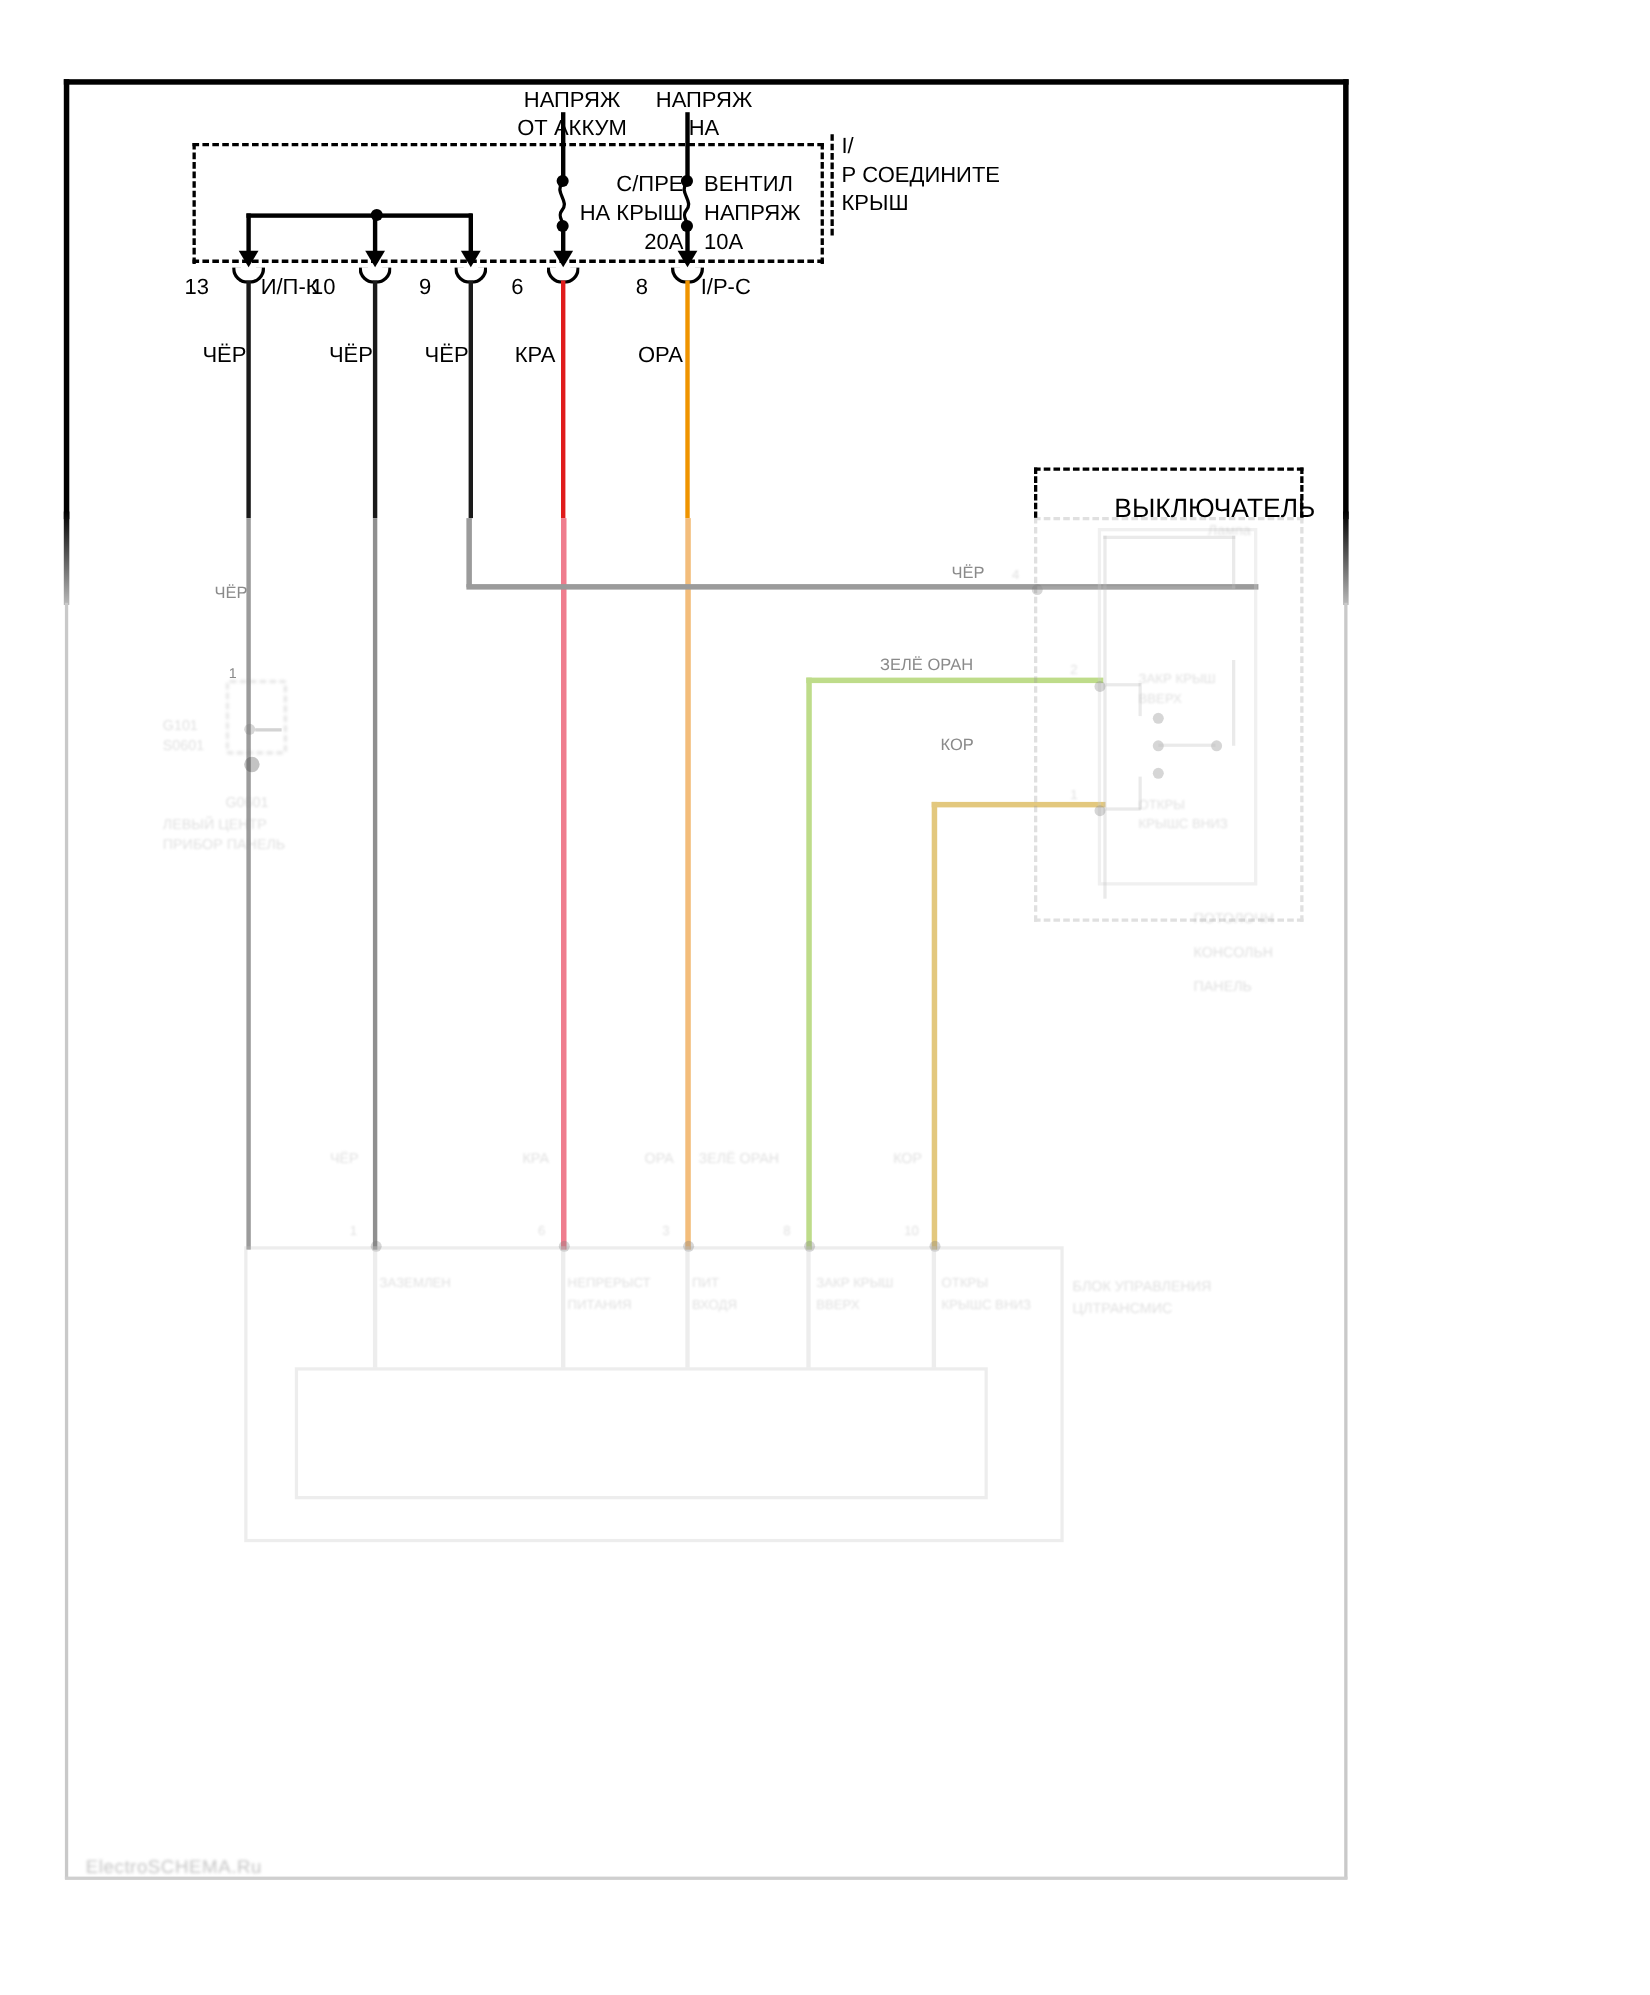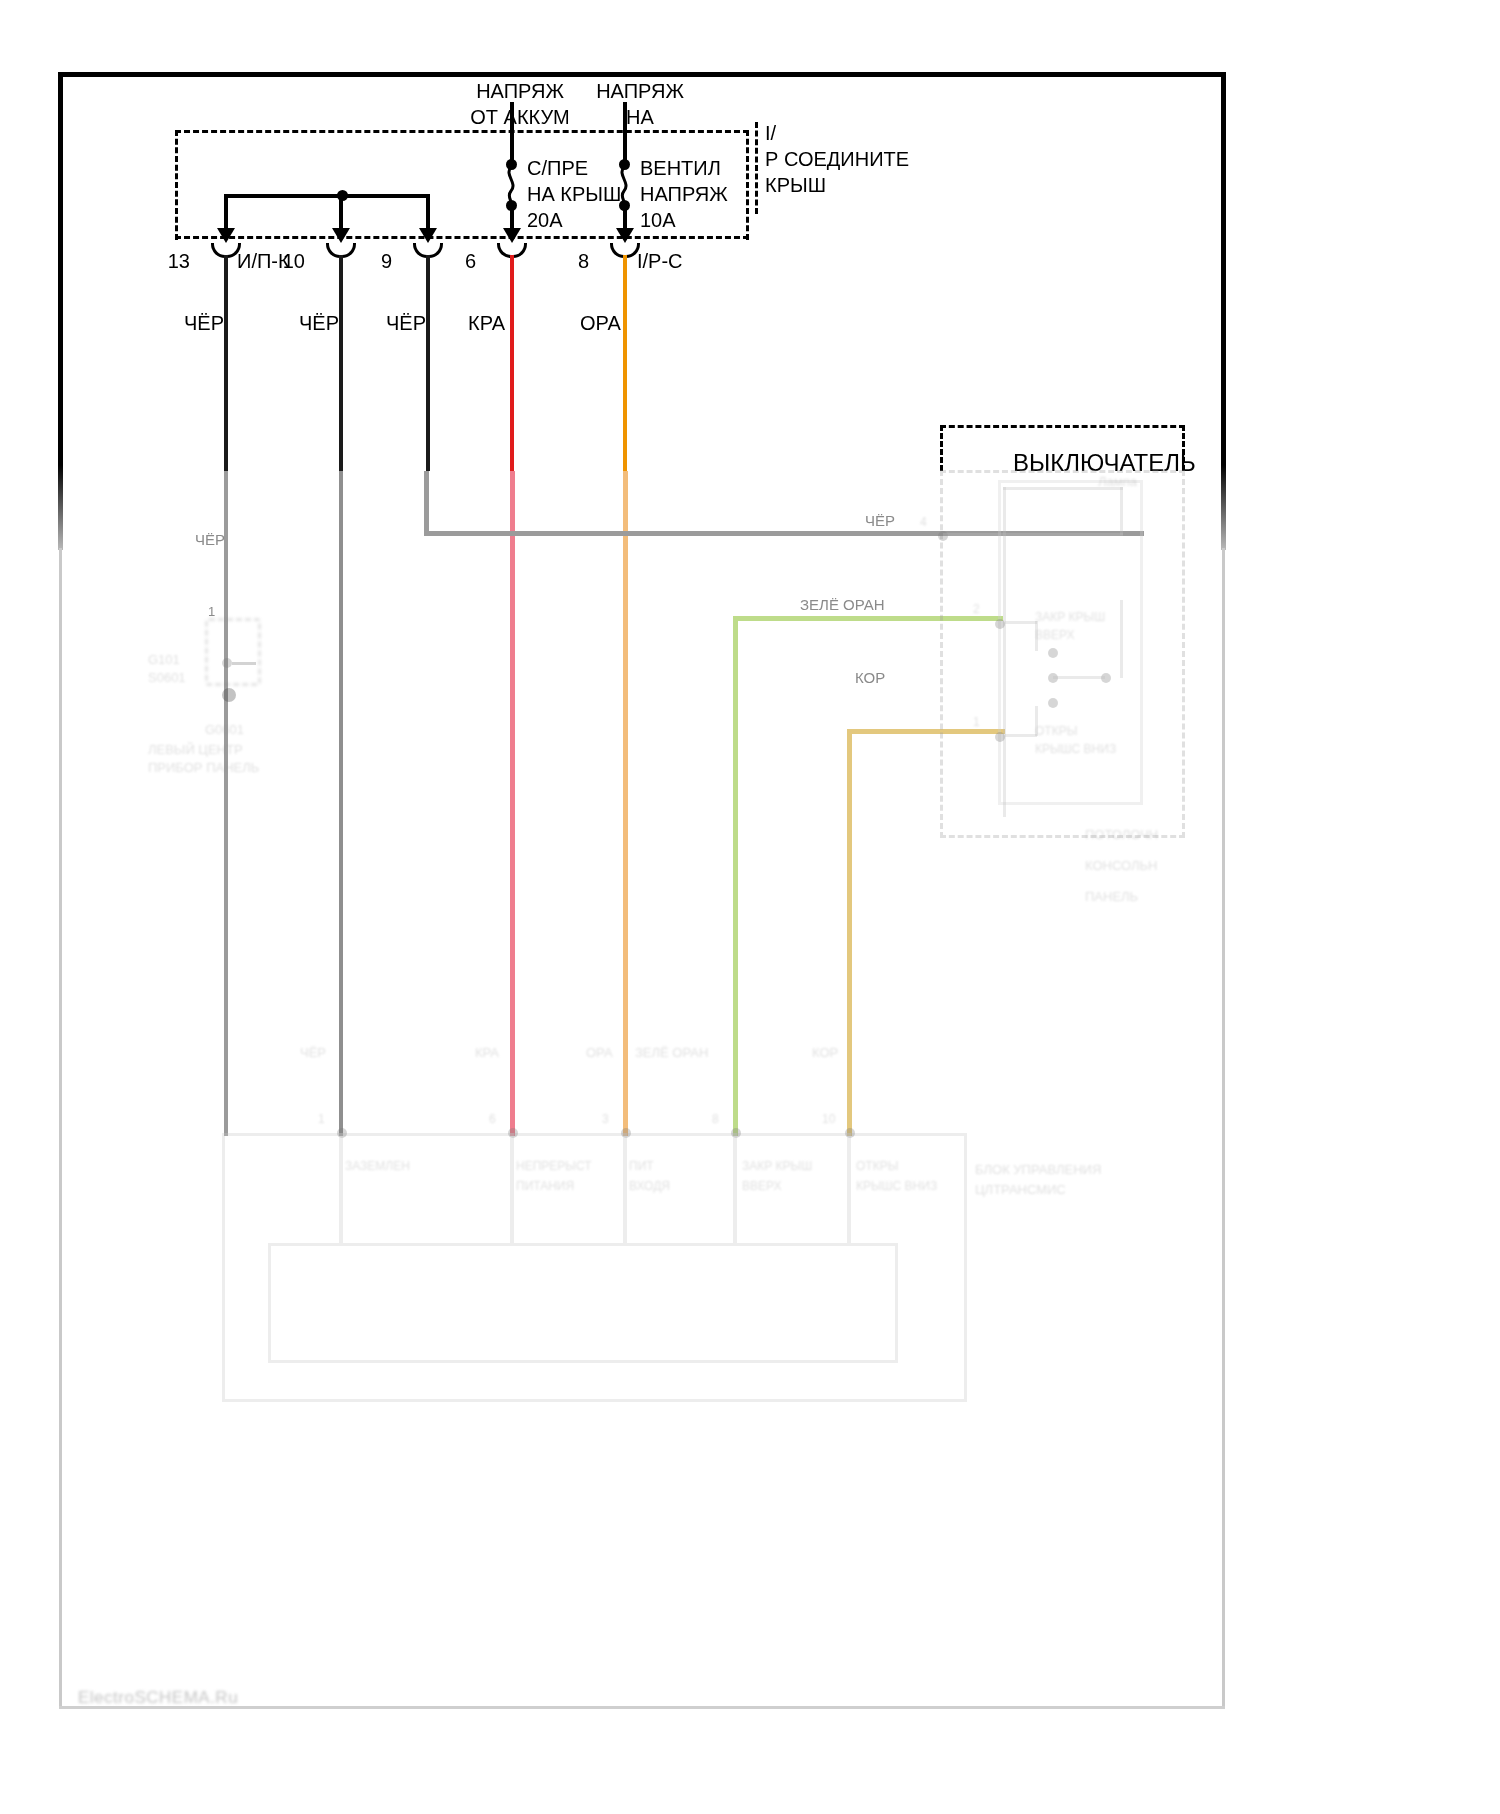--- a/index.html
+++ b/index.html
@@ -90,21 +90,21 @@
   <div class="arrow-down" style="left:419px;top:228px;"></div>
 
   <div class="wire v" style="left:510px;top:102px;height:62px;background:#000;"></div>
   <div class="dot" style="left:506px;top:159px;"></div>
   <svg class="fuse" style="left:503px;top:167px;" viewBox="0 0 16 38">
     <path d="M8 0 C 1 8, 15 16, 8 24 C 3 30, 10 34, 8 38" stroke="#000" stroke-width="3" fill="none"></path>
   </svg>
   <div class="dot" style="left:506px;top:200px;"></div>
   <div class="wire v" style="left:510px;top:207px;height:27px;background:#000;"></div>
   <div class="arrow-down" style="left:503px;top:228px;"></div>
-  <div class="lbl" style="left:527px;top:155px;">
+  <div class="lbl" style="left:527px;top:155px;text-align:right;">
     <div>С/ПРЕ</div>
     <div>НА КРЫШ</div>
     <div>20А</div>
   </div>
 
   <div class="wire v" style="left:623px;top:102px;height:62px;background:#000;"></div>
   <div class="dot" style="left:619px;top:159px;"></div>
   <svg class="fuse" style="left:616px;top:167px;" viewBox="0 0 16 38">
     <path d="M8 0 C 1 8, 15 16, 8 24 C 3 30, 10 34, 8 38" stroke="#000" stroke-width="3" fill="none"></path>
   </svg>

